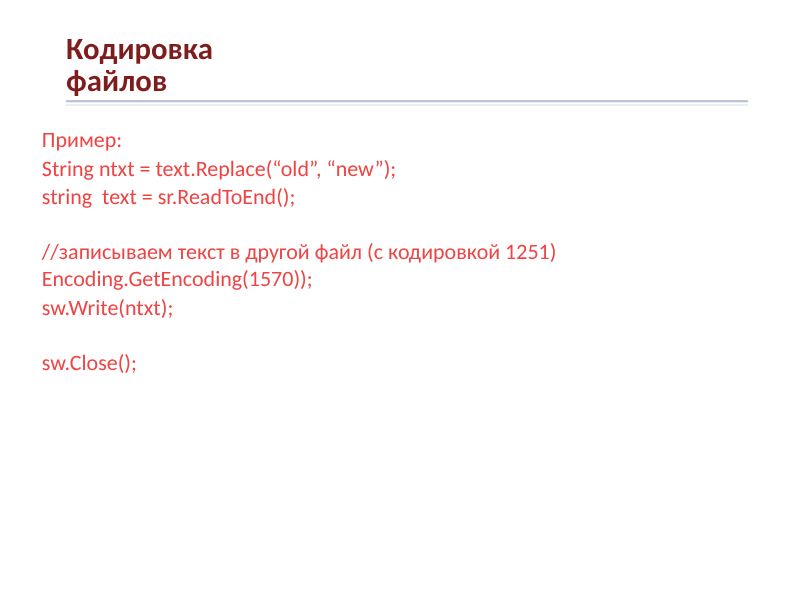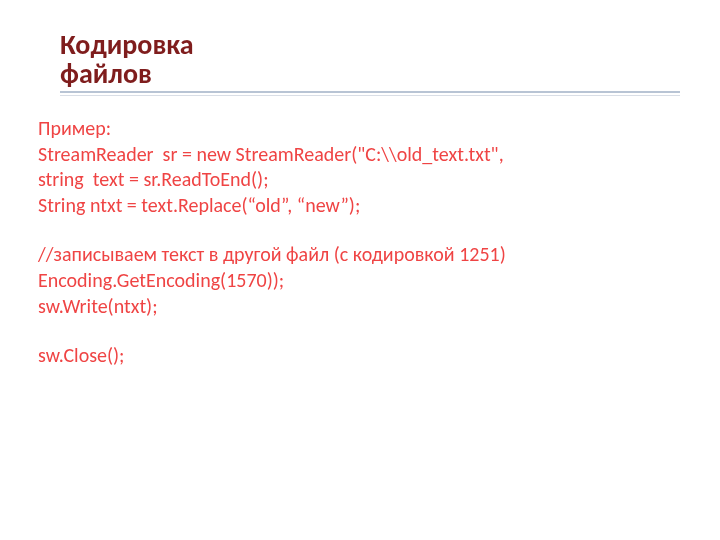--- a/index.html
+++ b/index.html
@@ -37,22 +37,21 @@
 
 <div class="title-wrap">
   <div class="title">
     <span>Кодировка</span><br>
     <span>файлов</span>
   </div>
 </div>
 
 <div class="content">
   <div>Пример:</div>
-  <div>StreamReader  sr = new StreamReader("C:\\old_text.txt",</div>
+  <div>String ntxt = text.Replace(“old”, “new”);</div>
   <div>string  text = sr.ReadToEnd();</div>
-  <div>String ntxt = text.Replace(“old”, “new”);</div>
   <div class="blank"></div>
   <div>//записываем текст в другой файл (с кодировкой 1251)</div>
   <div>Encoding.GetEncoding(1570));</div>
   <div>sw.Write(ntxt);</div>
   <div class="blank"></div>
   <div>sw.Close();</div>
 </div>
 
 </body></html>

